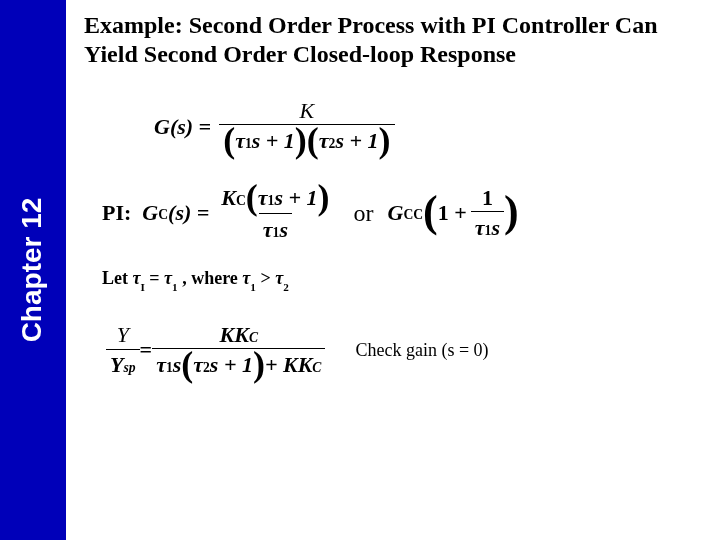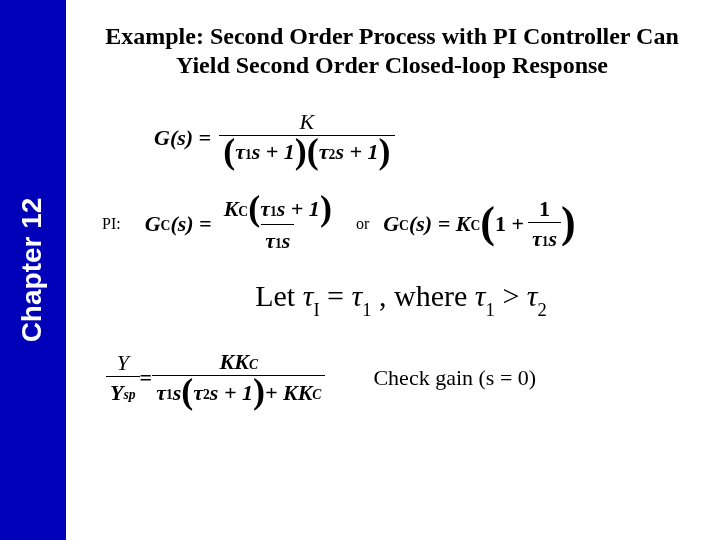--- a/index.html
+++ b/index.html
@@ -31,22 +31,21 @@
     white-space: nowrap;
     width: 540px;
     text-align: center;
   }
   .content {
     position: absolute;
     left: 66px;
     top: 0;
     width: 654px;
     height: 540px;
-    padding: 22px 20px 0 18px;
-    text-align: center;
+    padding: 11px 20px 0 18px;
   }
   .title {
     font-size: 24px;
     font-weight: bold;
     line-height: 1.2;
     margin-bottom: 30px;
   }
   .eq-row {
     display: flex;
     align-items: center;
@@ -56,43 +55,45 @@
     margin-left: 70px;
     margin-bottom: 28px;
   }
   .eq-pi {
     margin-left: 18px;
     margin-bottom: 26px;
   }
   .eq-let {
     margin-left: 18px;
     margin-bottom: 30px;
-    font-size: 30px;
+    font-size: 18px;
+    font-weight: bold;
   }
   .cancel {
     margin-left: 10px;
     font-size: 22px;
     margin-bottom: 14px;
   }
   .eq-y {
     margin-left: 22px;
     display: flex;
     align-items: center;
   }
   .label {
-    font-size: 16px;
-    margin-right: 24px;
+    font-size: 22px;
+    margin-right: 11px;
+    font-weight: bold;
   }
   .or {
-    font-size: 16px;
+    font-size: 24px;
     margin: 0 14px 0 20px;
   }
   .check {
-    font-size: 22px;
-    margin-left: 48px;
+    font-size: 18px;
+    margin-left: 30px;
   }
   
   .frac {
     display: inline-flex;
     flex-direction: column;
     align-items: center;
     vertical-align: middle;
     font-size: 22px;
     line-height: 1.1;
   }
@@ -185,21 +186,20 @@
             <span class="it">s</span>
         </span>
       </span>
     </span>
 
     <span class="or">or</span>
 
     <span class="inline">
       <span class="it">G</span>
         <span class="sub">C</span>
-        <span class="it">(s) = K</span>
         <span class="sub">C</span>
     </span>
     <span class="inline">
       <span class="bigp" style="font-size:44px">(</span>
       <span class="inline">1 +</span>
       <span class="sp"></span>
       <span class="frac">
         <span class="num">1</span>
         <span class="den">
           <span class="inline">

